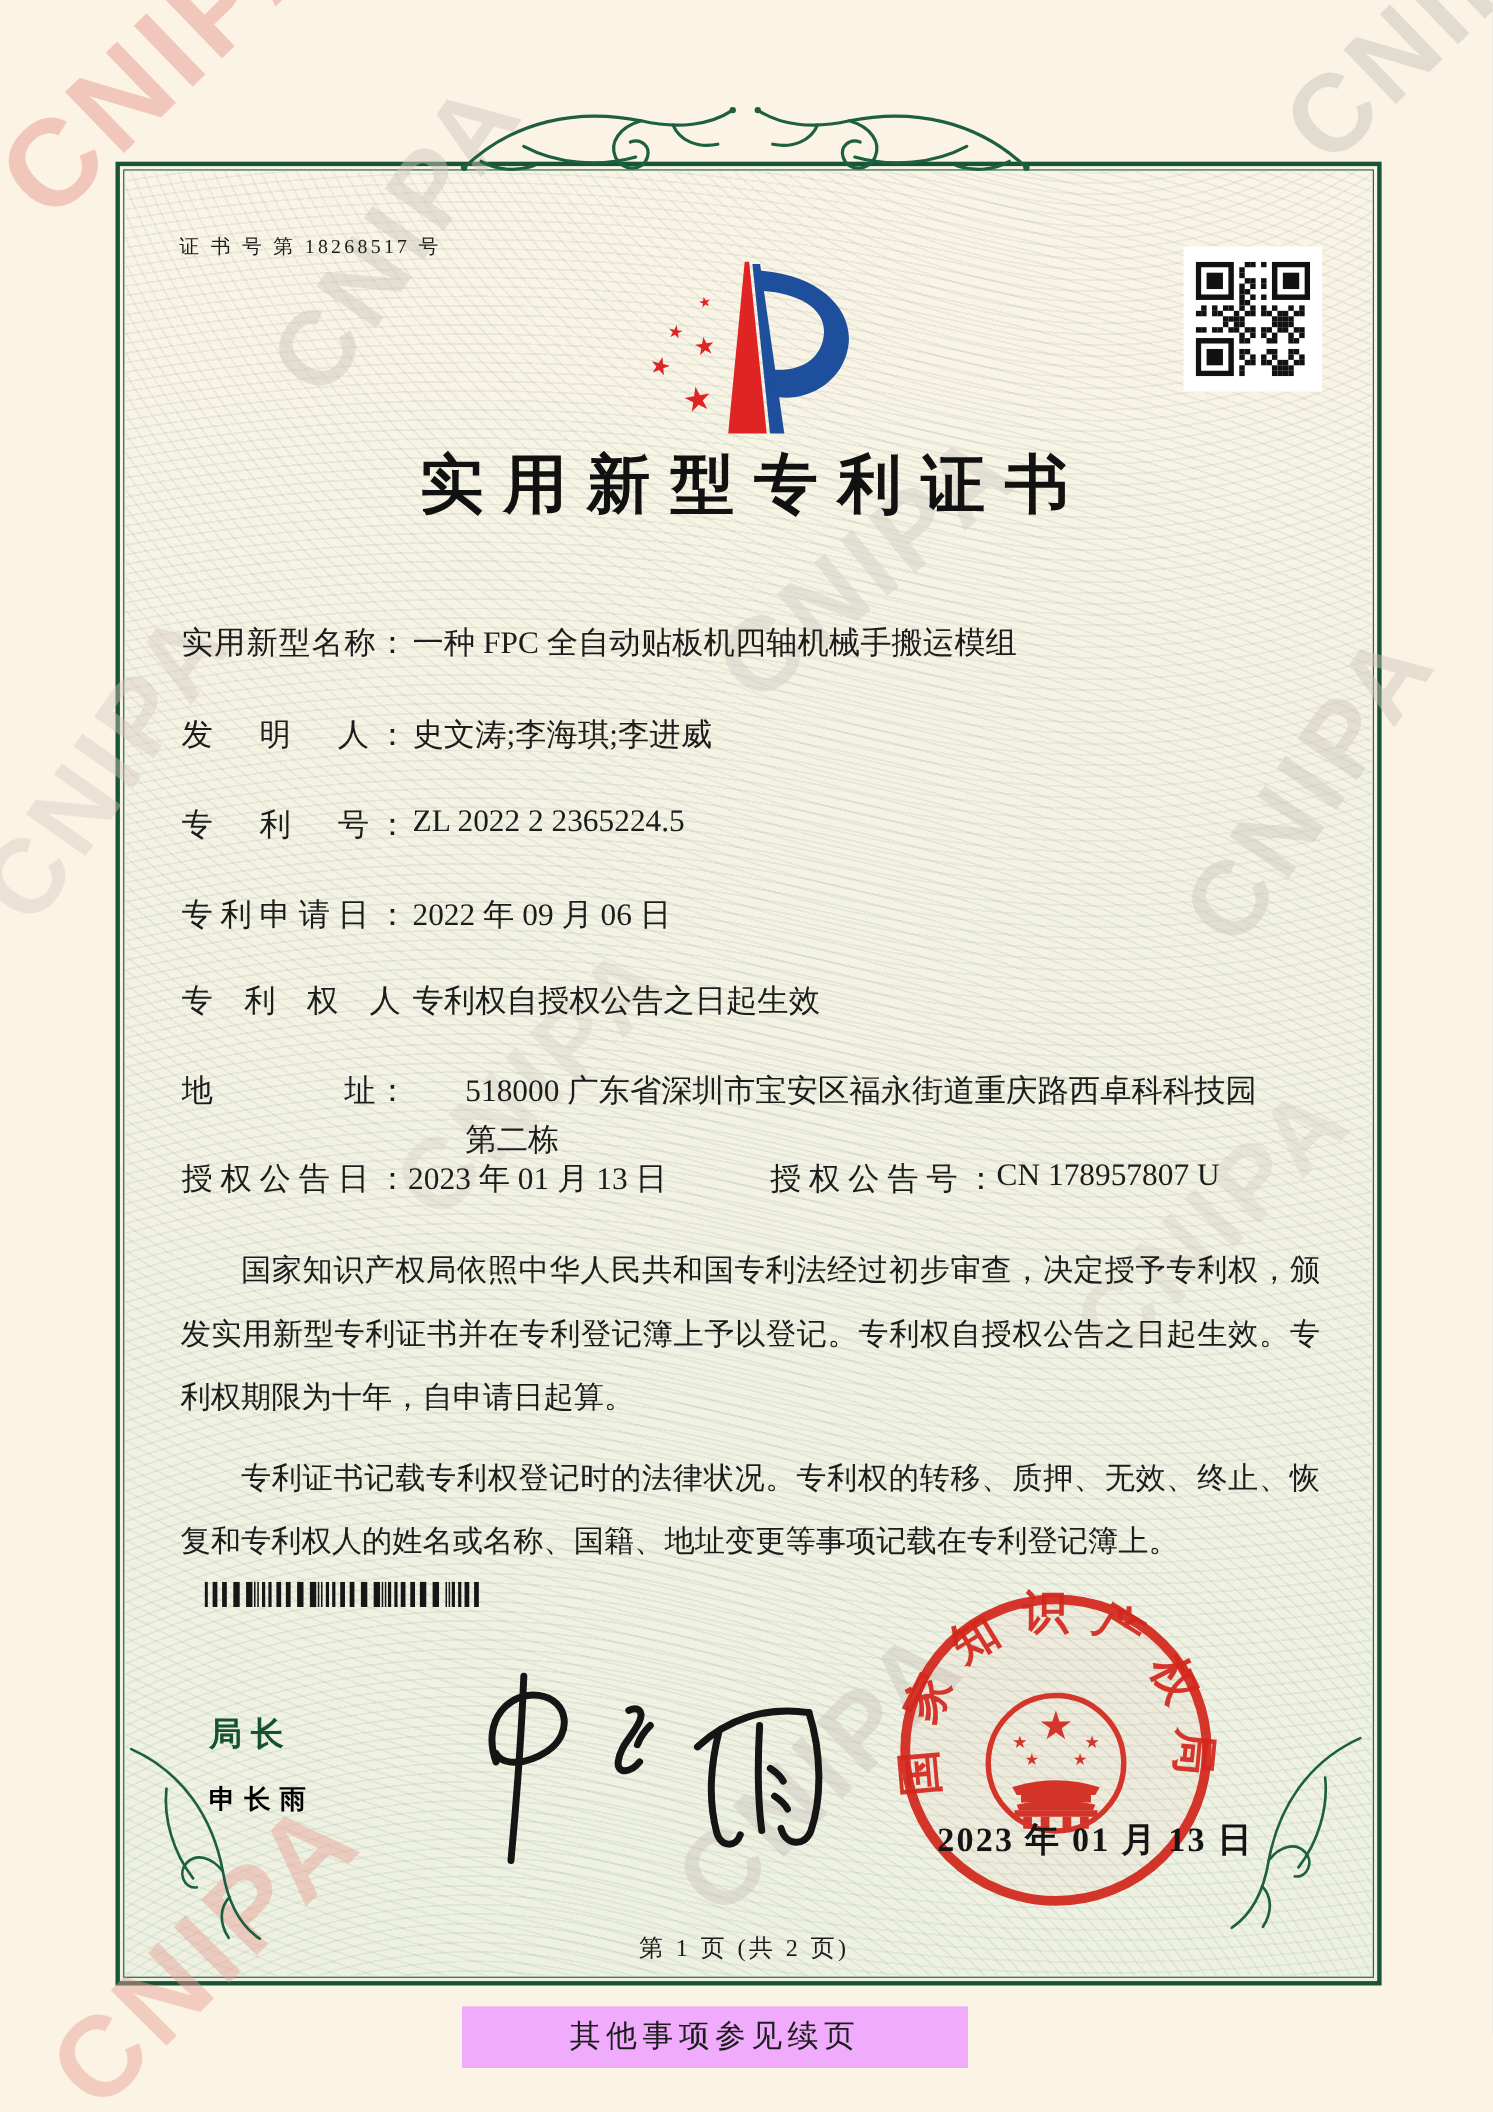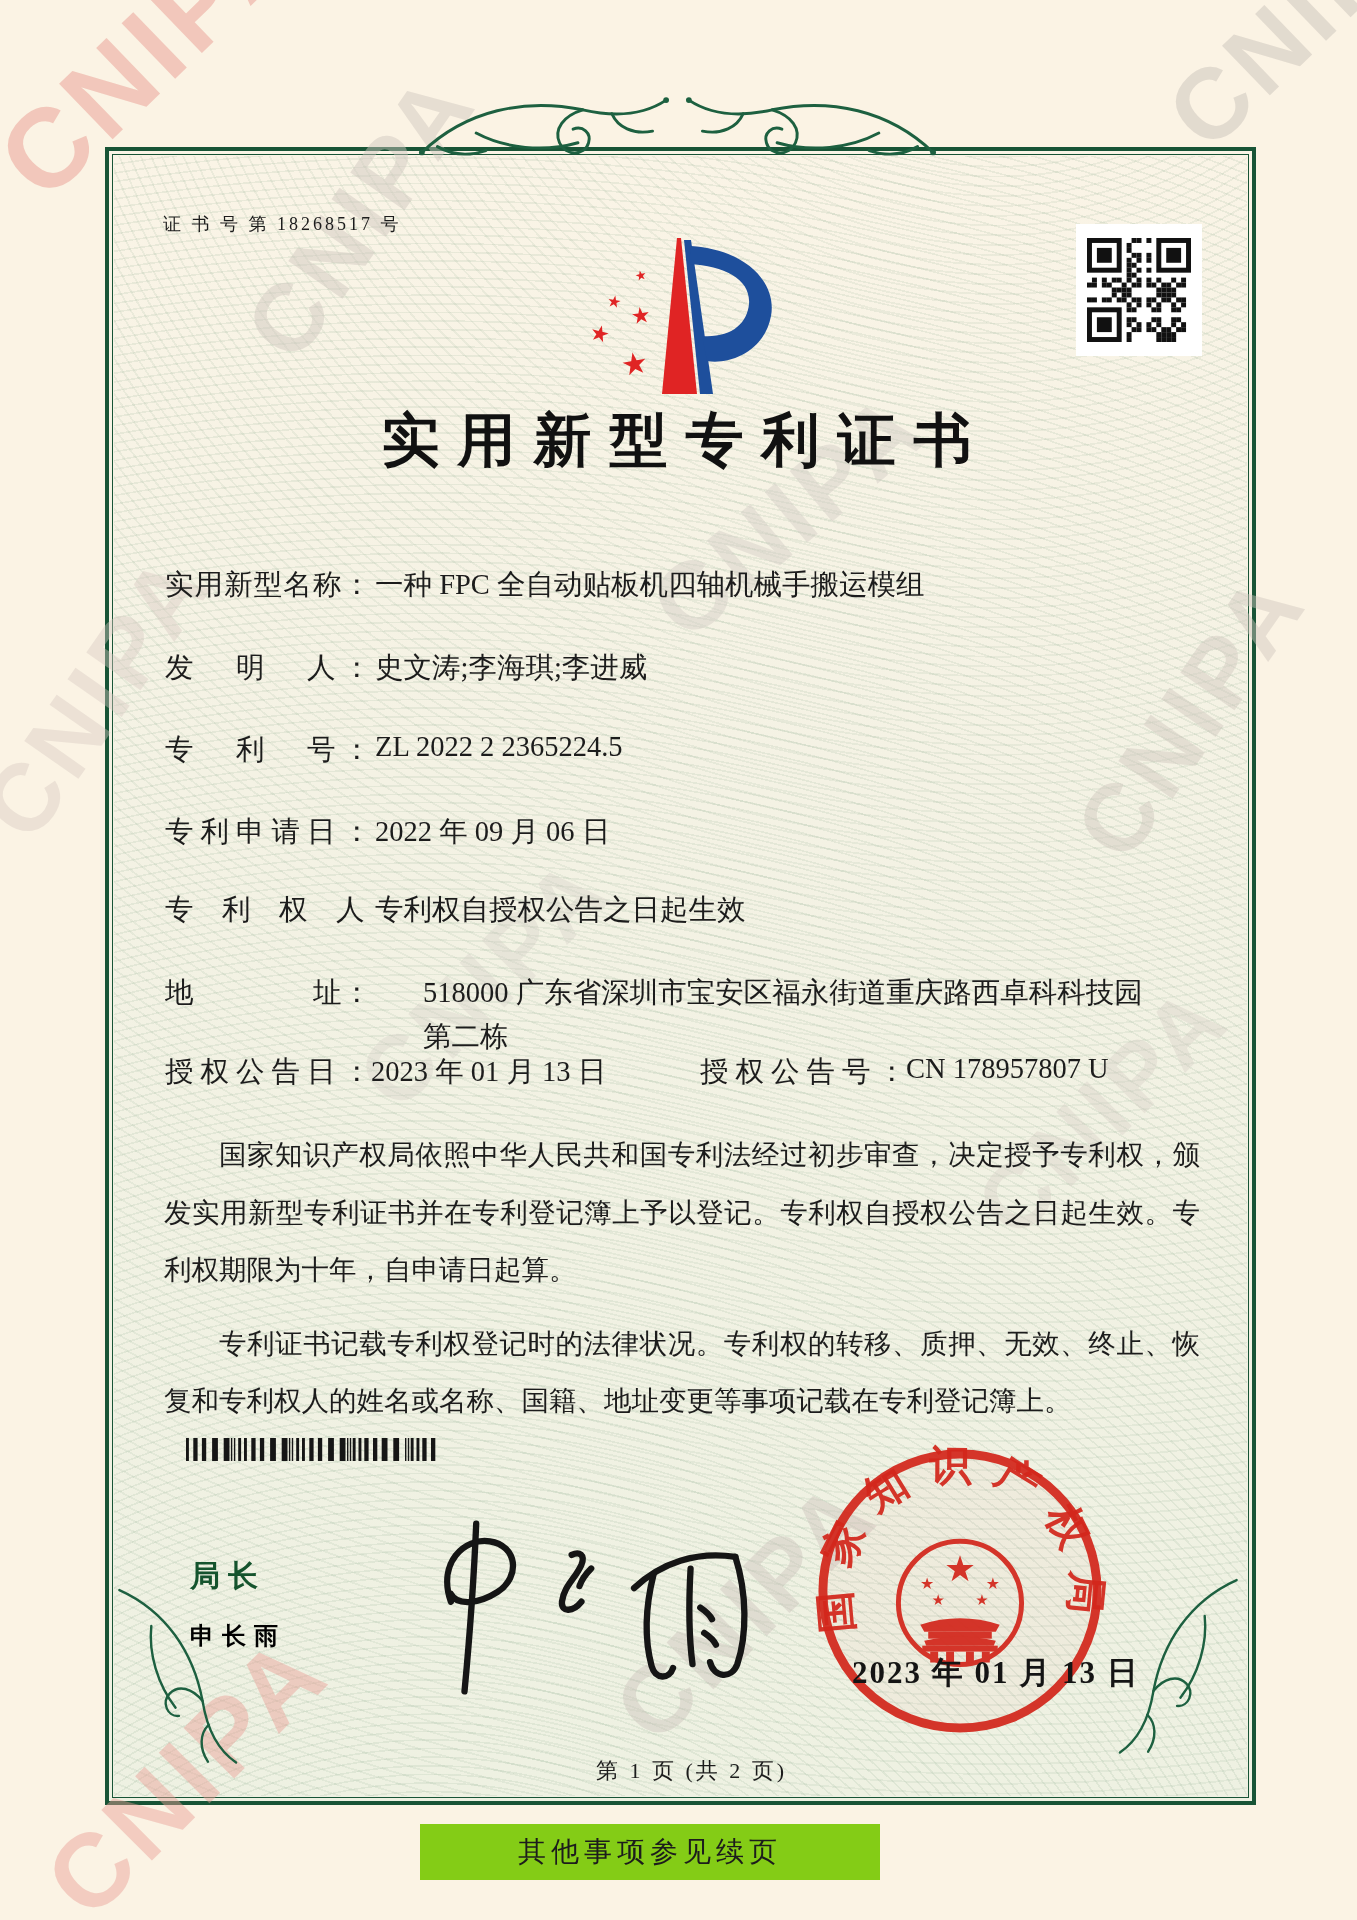--- a/index.html
+++ b/index.html
@@ -77,23 +77,23 @@
   .sig-name{position:absolute; left:190px; top:1620px; font-size:24px; letter-spacing:8px; font-weight:600;
             font-family:Liberation Sans, sans-serif; z-index:2; color:#000000;}
   .sig-hand{position:absolute; left:408px; top:1512px; width:380px; height:195px; z-index:2;}
 
   
   .seal{position:absolute; left:811px; top:1442px; width:298px; height:298px; z-index:2;}
   .seal-date{position:absolute; left:852px; top:1652px; font-size:31px; letter-spacing:2px; font-weight:600;
              color:#141414; z-index:3; white-space:nowrap;}
 
   
-  .page-info{position:absolute; left:120px; top:1756px; width:1143px; text-align:center;
+  .page-info{position:absolute; left:105px; top:1756px; width:1143px; text-align:center;
              font-size:22px; letter-spacing:3px; z-index:2;}
-  .note-box{position:absolute; left:420px; top:1824px; width:460px; height:56px; background:#84cc16;
+  .note-box{position:absolute; left:420px; top:1824px; width:460px; height:56px; background:#f0abfc;
             text-align:center; line-height:56px; font-size:28px; letter-spacing:5px; z-index:2;}
 </style>
 </head>
 <body>
 
 <div class="page">
 
   <div class="wm wm-1">CNIPA</div>
   <div class="wm wm-2">CNIPA</div>
   <div class="wm wm-3">CNIPA</div>

